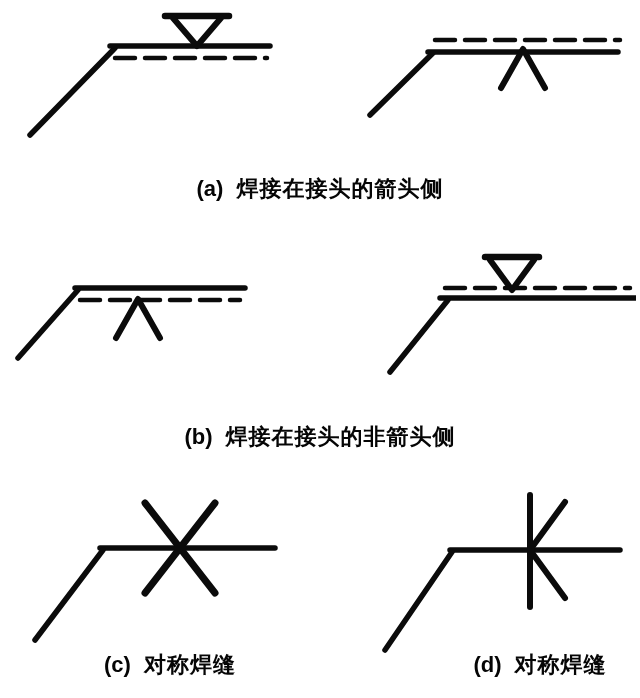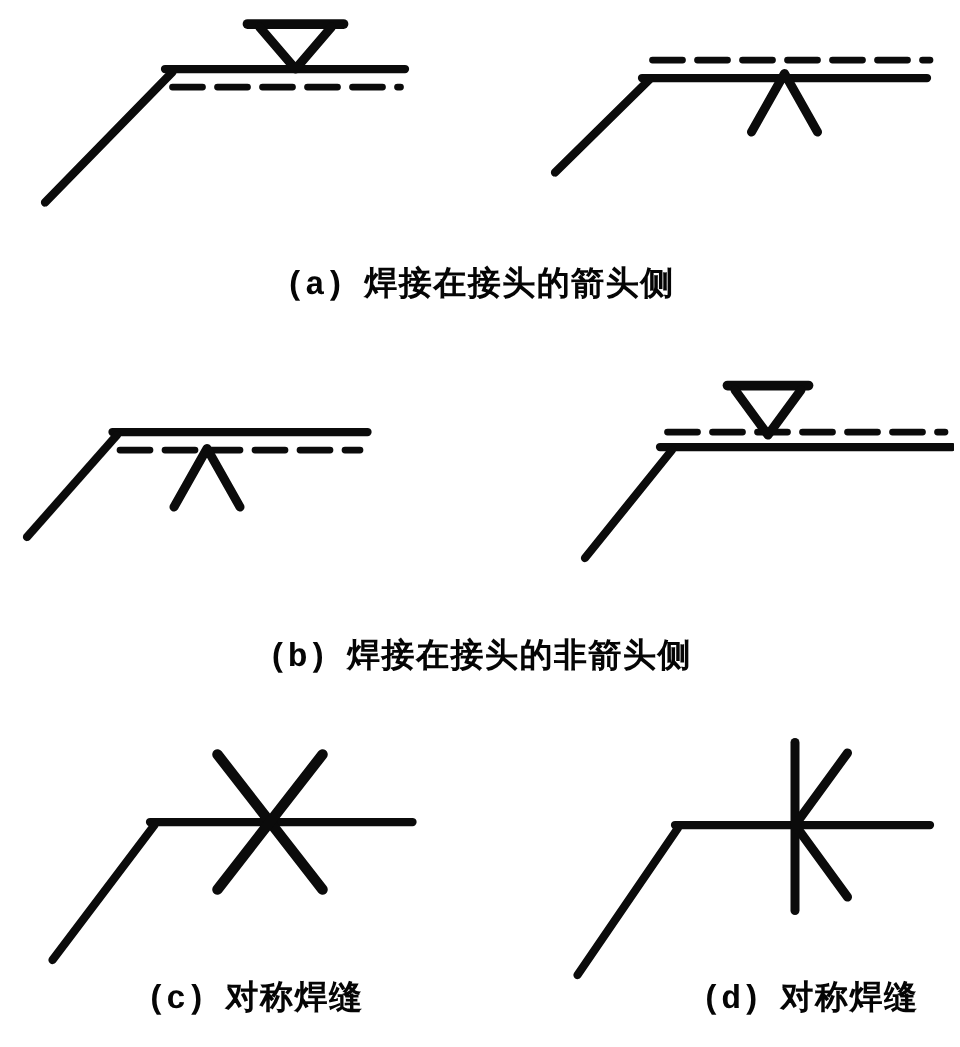--- a/index.html
+++ b/index.html
@@ -4,21 +4,21 @@
 <style>
   * { box-sizing: border-box; }
   html, body { margin: 0; padding: 0; }
   body { background: #ffffff; }
   .figure {
     position: relative;
     width: 636px;
     height: 698px;
     background: #ffffff;
     overflow: hidden;
-    font-family: Liberation Mono, monospace;
+    font-family: Liberation Sans, sans-serif;
   }
   .diagram { position: absolute; }
   .dg-a-left  { left: 15px;  top: 5px;   }
   .dg-a-right { left: 360px; top: 15px;  }
   .dg-b-left  { left: 10px;  top: 262px; }
   .dg-b-right { left: 385px; top: 248px; }
   .dg-c       { left: 20px;  top: 495px; }
   .dg-d       { left: 370px; top: 480px; }
   svg line, svg polyline {
     stroke: #0b0b0b;

